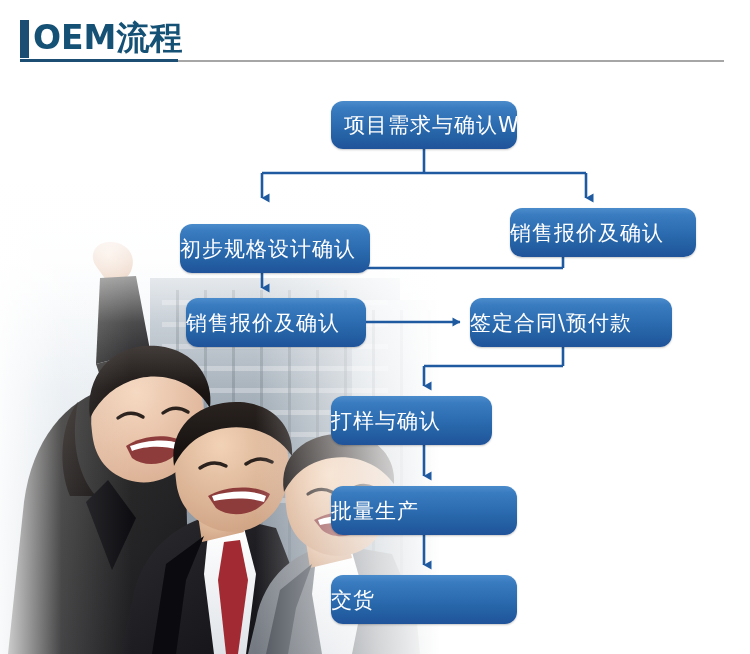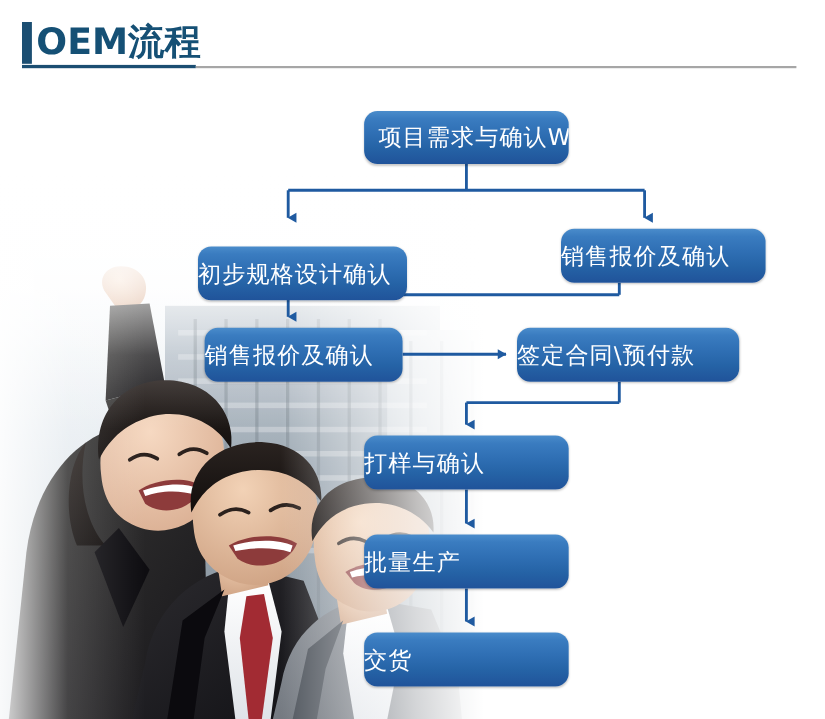--- a/index.html
+++ b/index.html
@@ -106,21 +106,21 @@
     display: block;
     white-space: nowrap;
   }
 
   
   #node-0 { left: 331px; top: 101px; width: 186px; height: 48px; }
   #node-1 { left: 180px; top: 208px; width: 190px; height: 49px; margin-top: 16px; }
   #node-2 { left: 470px; top: 208px; width: 186px; height: 49px; margin-left: 40px; }
   #node-3 { left: 186px; top: 298px; width: 180px; height: 49px; }
   #node-4 { left: 470px; top: 298px; width: 202px; height: 49px; }
-  #node-5 { left: 331px; top: 396px; width: 186px; height: 49px; }
+  #node-5 { left: 331px; top: 396px; width: 161px; height: 49px; }
   #node-6 { left: 331px; top: 486px; width: 186px; height: 49px; }
   #node-7 { left: 331px; top: 575px; width: 186px; height: 49px; }
 
   
   #node-0 .node-label {
     text-align: left;
     padding-left: 13px;
     width: 100%;
   }
 </style>

